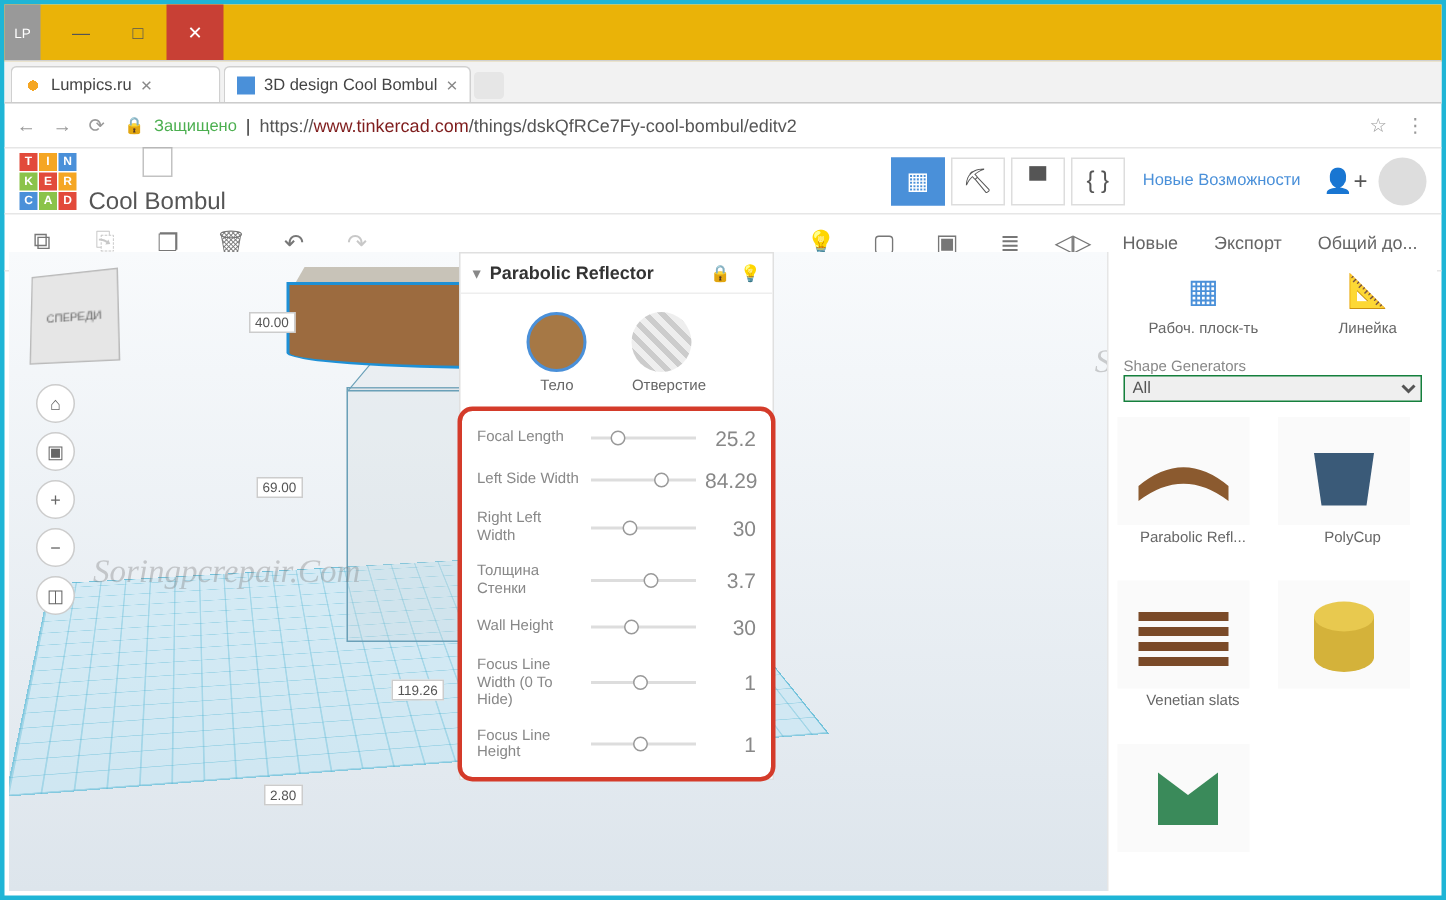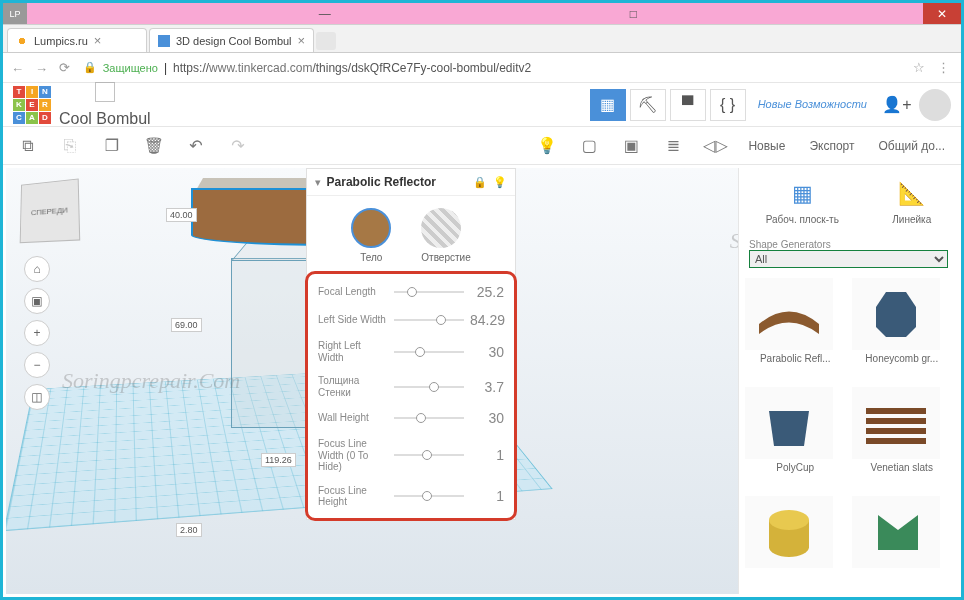--- a/index.html
+++ b/index.html
@@ -1,52 +1,52 @@
 <!DOCTYPE html>
 <html><head>
 <meta charset="utf-8">
 <style>
 * { box-sizing: border-box; margin: 0; padding: 0; font-family: -apple-system, BlinkMacSystemFont, "Segoe UI", Arial, sans-serif; }
 body { width: 964px; height: 600px; overflow: hidden; background: #fff; position: relative; }
 
 
 .window { border: 3px solid #1fb5d6; width: 964px; height: 600px; position: relative; background: #fff; }
-.titlebar { height: 22px; background: #f9a8d4; display: flex; justify-content: space-between; align-items: stretch; border-bottom: 1px solid #d0d0d0; }
+.titlebar { height: 38px; background: #eab308; display: flex; justify-content: flex-start; align-items: stretch; border-bottom: 1px solid #d0d0d0; }
 .titlebar .wbtn { width: 38px; display: flex; align-items: center; justify-content: center; font-size: 12px; color: #555; }
 .titlebar .wbtn.close { background: #c84035; color: #fff; }
 .titlebar .wbtn.lp { background: #999; color: #fff; font-size: 9px; width: 24px; margin-right: 8px; }
 
 
 .tabs { height: 28px; background: #f2f2f2; display: flex; align-items: flex-end; padding-left: 4px; gap: 2px; border-bottom: 1px solid #ccc; }
 .tab { height: 24px; background: #fff; border: 1px solid #d0d0d0; border-bottom: none; border-radius: 4px 4px 0 0; padding: 0 8px; display: flex; align-items: center; gap: 6px; font-size: 11px; color: #444; min-width: 140px; }
 .tab .favicon { width: 12px; height: 12px; }
 .tab .x { color: #888; font-size: 13px; }
 .newtab { width: 20px; height: 18px; background: #e6e6e6; border-radius: 3px; margin-bottom: 2px; }
 
 
 .addr { height: 30px; display: flex; align-items: center; padding: 0 8px; gap: 8px; border-bottom: 1px solid #e6e6e6; }
 .nav-ico { width: 16px; color: #999; font-size: 13px; }
 .urlbox { flex: 1; display: flex; align-items: center; gap: 6px; font-size: 12px; color: #333; }
 .lock { color: #4caf50; font-size: 11px; }
 .secure { color: #4caf50; font-size: 11px; }
 .url { color: #555; font-size: 12px; }
-.url .domain { color: #737373; }
+.url .domain { color: #7f1d1d; }
 
 
 .apphdr { height: 44px; display: flex; align-items: center; padding: 0 10px; border-bottom: 1px solid #e6e6e6; }
 .logo { display: grid; grid-template-columns: repeat(3, 12px); grid-template-rows: repeat(3, 12px); gap: 1px; margin-right: 8px; }
 .logo div { display: flex; align-items: center; justify-content: center; font-size: 8px; font-weight: bold; color: #fff; }
 .project { display: flex; align-items: center; gap: 8px; flex-direction: column; }
 .project .cube { width: 20px; height: 20px; border: 1px solid #999; opacity: .6; }
 .project .name { font-size: 16px; color: #555; }
 .apphdr .spacer { flex: 1; }
 .hdrbtns { display: flex; gap: 4px; align-items: center; }
 .hdrbtn { width: 36px; height: 32px; border: 1px solid #ddd; display: flex; align-items: center; justify-content: center; font-size: 16px; color: #555; }
 .hdrbtn.active { background: #4a90d9; color: #fff; border-color: #4a90d9; }
-.newfeat { font-size: 11px; color: #4a90d9; padding: 0 8px; line-height: 1.2; font-style: italic; }
+.newfeat { font-size: 11px; color: #4a90d9; padding: 0 8px; line-height: 1.2; }
 .avatar { width: 32px; height: 32px; border-radius: 50%; background: #ddd; }
 
 
 .tbar { height: 38px; display: flex; align-items: center; padding: 0 10px; border-bottom: 1px solid #e6e6e6; gap: 12px; }
 .tbtn { width: 30px; height: 30px; display: flex; align-items: center; justify-content: center; color: #777; font-size: 16px; }
 .tbar .spacer { flex: 1; }
 .tlabel { font-size: 12px; color: #666; padding: 0 6px; }
 
 
 .main { position: absolute; top: 165px; left: 3px; right: 3px; bottom: 3px; display: flex; }
@@ -320,28 +320,20 @@
             <div class="thumb">
               <svg width="70" height="50">
                 <path d="M5 35 Q35 10 65 35 L65 45 Q35 22 5 45 Z" fill="#8b5a2f"></path>
               </svg>
             </div>
             <div>Parabolic Refl...</div>
           </div>
           <div class="rcell">
             <div class="thumb">
               <svg width="60" height="55">
-                <path d="M20 5 L40 5 L50 20 L50 40 L40 50 L20 50 L10 40 L10 20 Z" fill="#3a5a78"></path>
-              </svg>
-            </div>
-            <div>Honeycomb gr...</div>
-          </div>
-          <div class="rcell">
-            <div class="thumb">
-              <svg width="60" height="55">
                 <path d="M10 15 L50 15 L45 50 L15 50 Z" fill="#3a5a78"></path>
               </svg>
             </div>
             <div>PolyCup</div>
           </div>
           <div class="rcell">
             <div class="thumb">
               <svg width="70" height="50">
                 <rect x="5" y="10" width="60" height="6" fill="#7a4a28"></rect>
                 <rect x="5" y="20" width="60" height="6" fill="#7a4a28"></rect>

